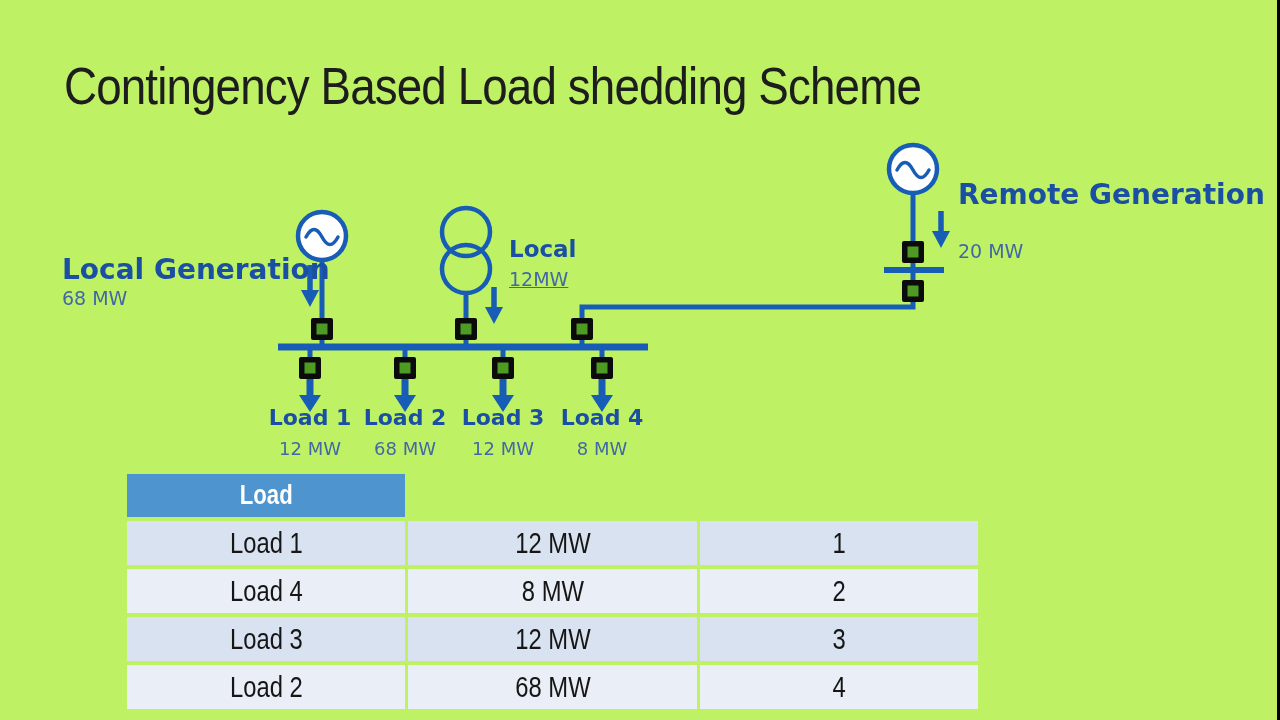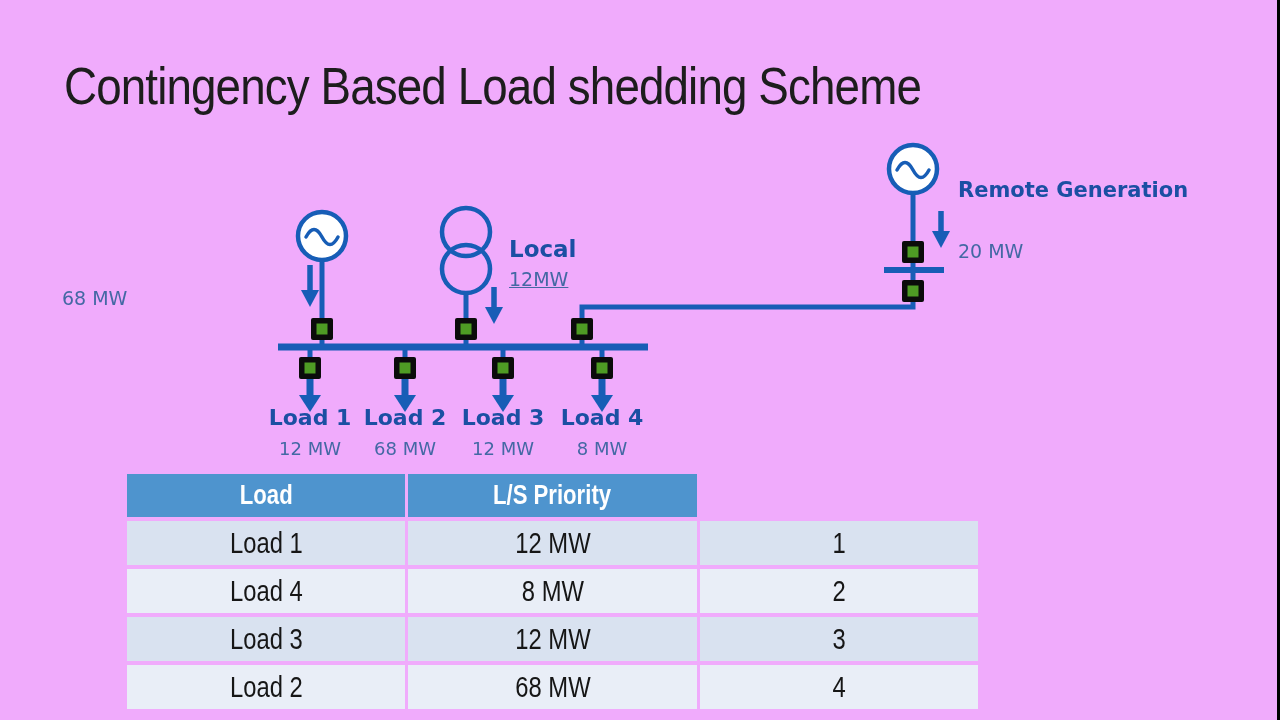--- a/index.html
+++ b/index.html
@@ -1,27 +1,27 @@
 <!DOCTYPE html>
 <html><head>
 <meta charset="utf-8">
 <style>
   html,body{margin:0;padding:0;background:#fff;}
-  .stage{position:relative;width:1280px;height:720px;background:#f0abfc;overflow:hidden;
+  .stage{position:relative;width:1280px;height:720px;background:#bef264;overflow:hidden;
          font-family:"DejaVu Sans",sans-serif;}
   .edge-right{position:absolute;top:0;right:0;width:3px;height:720px;background:#000;}
 
   
   .title{position:absolute;left:64px;top:56px;font-family:"Liberation Sans",sans-serif;
          font-size:52px;color:#1d1d1d;white-space:nowrap;letter-spacing:-1px;
          transform:scaleX(0.88);transform-origin:0 0;}
 
   
   .diagram-svg{position:absolute;left:0;top:0;}
-  .dlabel{position:absolute;font-weight:bold;color:#1b4fa3;font-size:21px;white-space:nowrap;}
+  .dlabel{position:absolute;font-weight:bold;color:#1b4fa3;font-size:28px;white-space:nowrap;}
   .dvalue{position:absolute;color:#4468a4;font-size:19px;white-space:nowrap;}
   .load-label{position:absolute;top:405px;font-weight:bold;color:#1b4fa3;font-size:22px;
               transform:translateX(-50%);white-space:nowrap;}
   .load-value{position:absolute;top:438px;color:#4468a4;font-size:18px;
               transform:translateX(-50%);white-space:nowrap;}
 
   
   .ltable{position:absolute;left:127px;top:474px;width:851px;}
   .trow{display:grid;grid-template-columns:278px 289px 278px;column-gap:3px;margin-bottom:4px;}
   .tcell{display:flex;align-items:center;justify-content:center;height:43px;
@@ -131,20 +131,21 @@
         <rect x="902" y="241" width="22" height="22" rx="2" fill="#0b0b0b"></rect>
         <rect x="907.5" y="246.5" width="11" height="11" fill="#4e9b24"></rect>
       </g>
       <g>
         <rect x="902" y="280" width="22" height="22" rx="2" fill="#0b0b0b"></rect>
         <rect x="907.5" y="285.5" width="11" height="11" fill="#4e9b24"></rect>
       </g>
     </g>
   </svg>
 
+  <div class="dlabel" style="left:62px;top:253px;">Local Generation</div>
   <div class="dvalue" style="left:62px;top:287px;">68 MW</div>
 
   <div class="dlabel" style="left:509px;top:236px;font-size:23px;">Local</div>
   <div class="dvalue" style="left:509px;top:268px;text-decoration:underline;">12MW</div>
 
   <div class="dlabel" style="left:958px;top:178px;">Remote Generation</div>
   <div class="dvalue" style="left:958px;top:210px;margin-top:30px;">20 MW</div>
 
   <div class="load-label" style="left:310px;">Load 1</div>
   <div class="load-value" style="left:310px;">12 MW</div>
@@ -153,23 +154,20 @@
   <div class="load-label" style="left:503px;">Load 3</div>
   <div class="load-value" style="left:503px;">12 MW</div>
   <div class="load-label" style="left:602px;">Load 4</div>
   <div class="load-value" style="left:602px;">8 MW</div>
 
   <div class="ltable">
     <div class="trow thead">
       <div class="tcell">
           <span class="narrow">Load</span>
         </div>
-      <div class="tcell">
-          <span class="narrow">L/S Priority</span>
-        </div>
     </div>
     <div class="tbody">
       <div class="trow row-odd">
         <div class="tcell">
             <span class="narrow">Load 1</span>
           </div>
         <div class="tcell">
             <span class="narrow">12 MW</span>
           </div>
         <div class="tcell">

